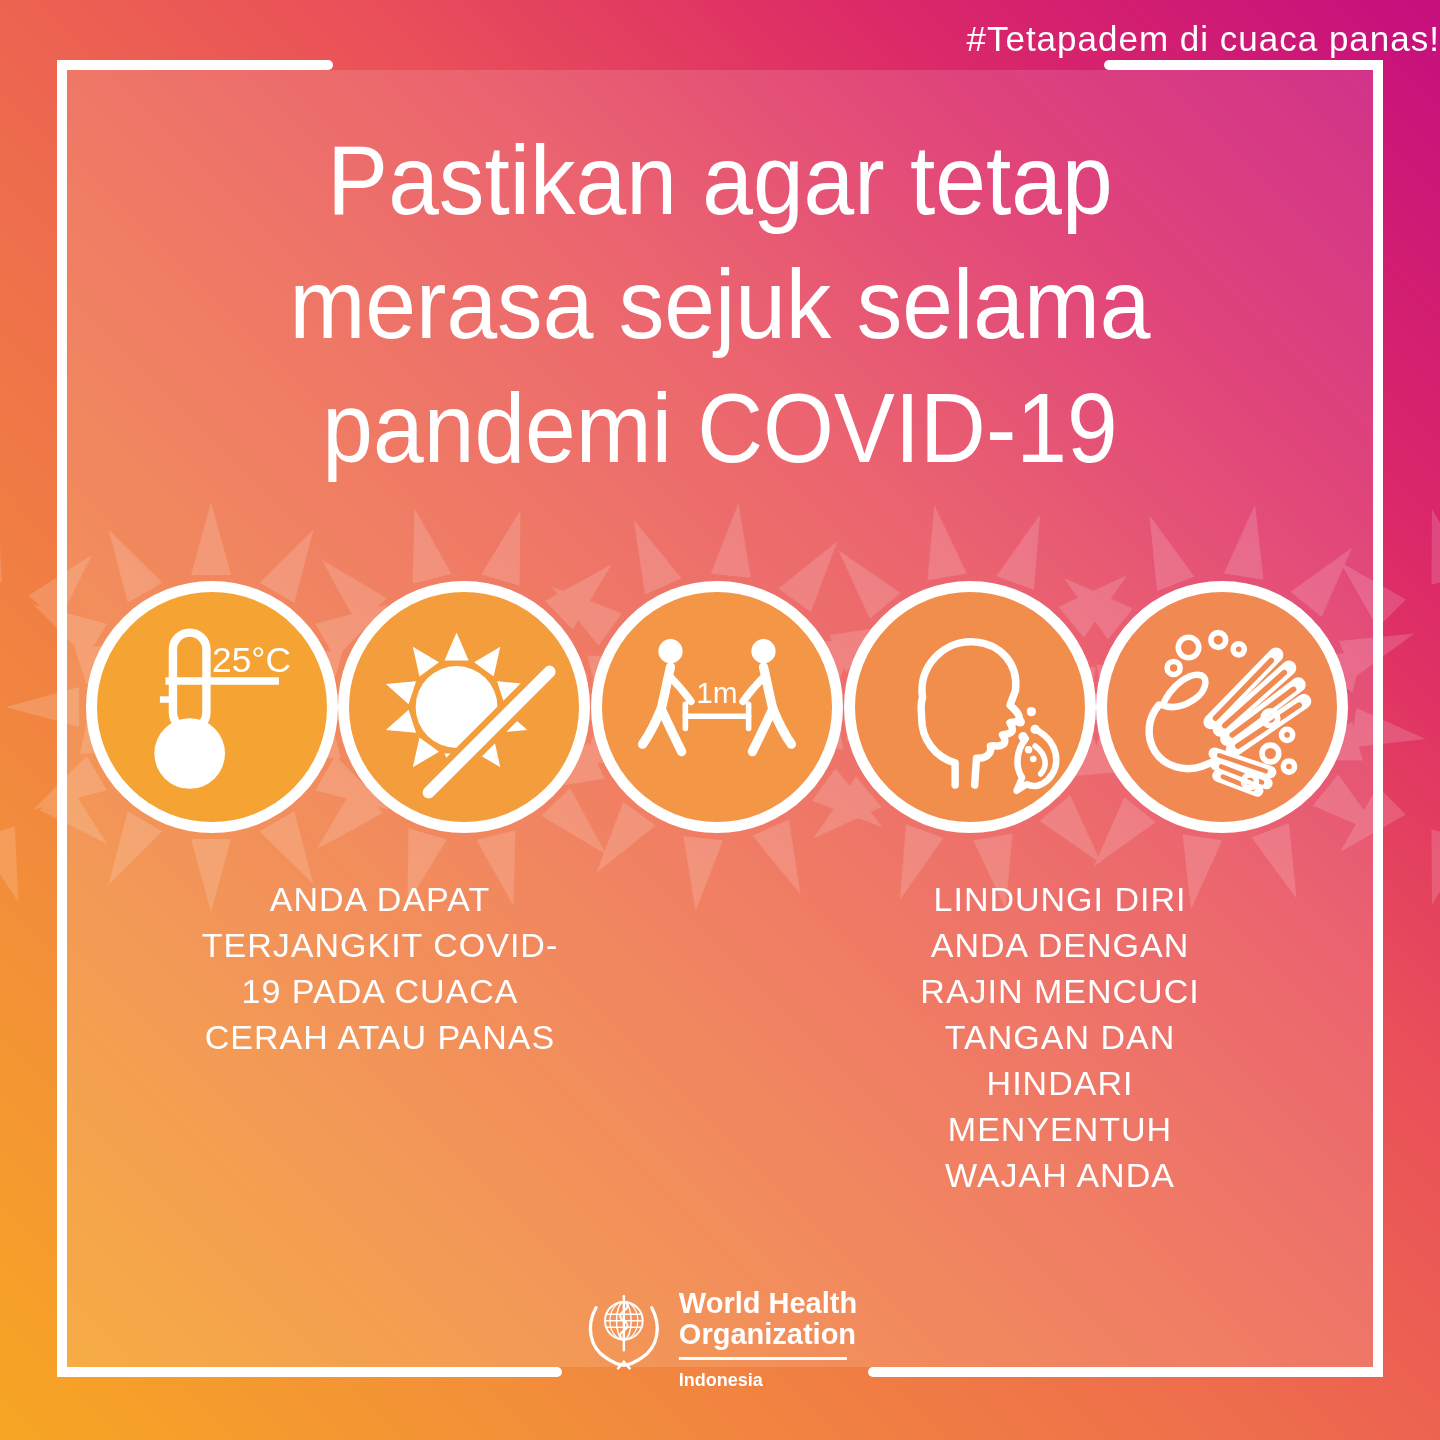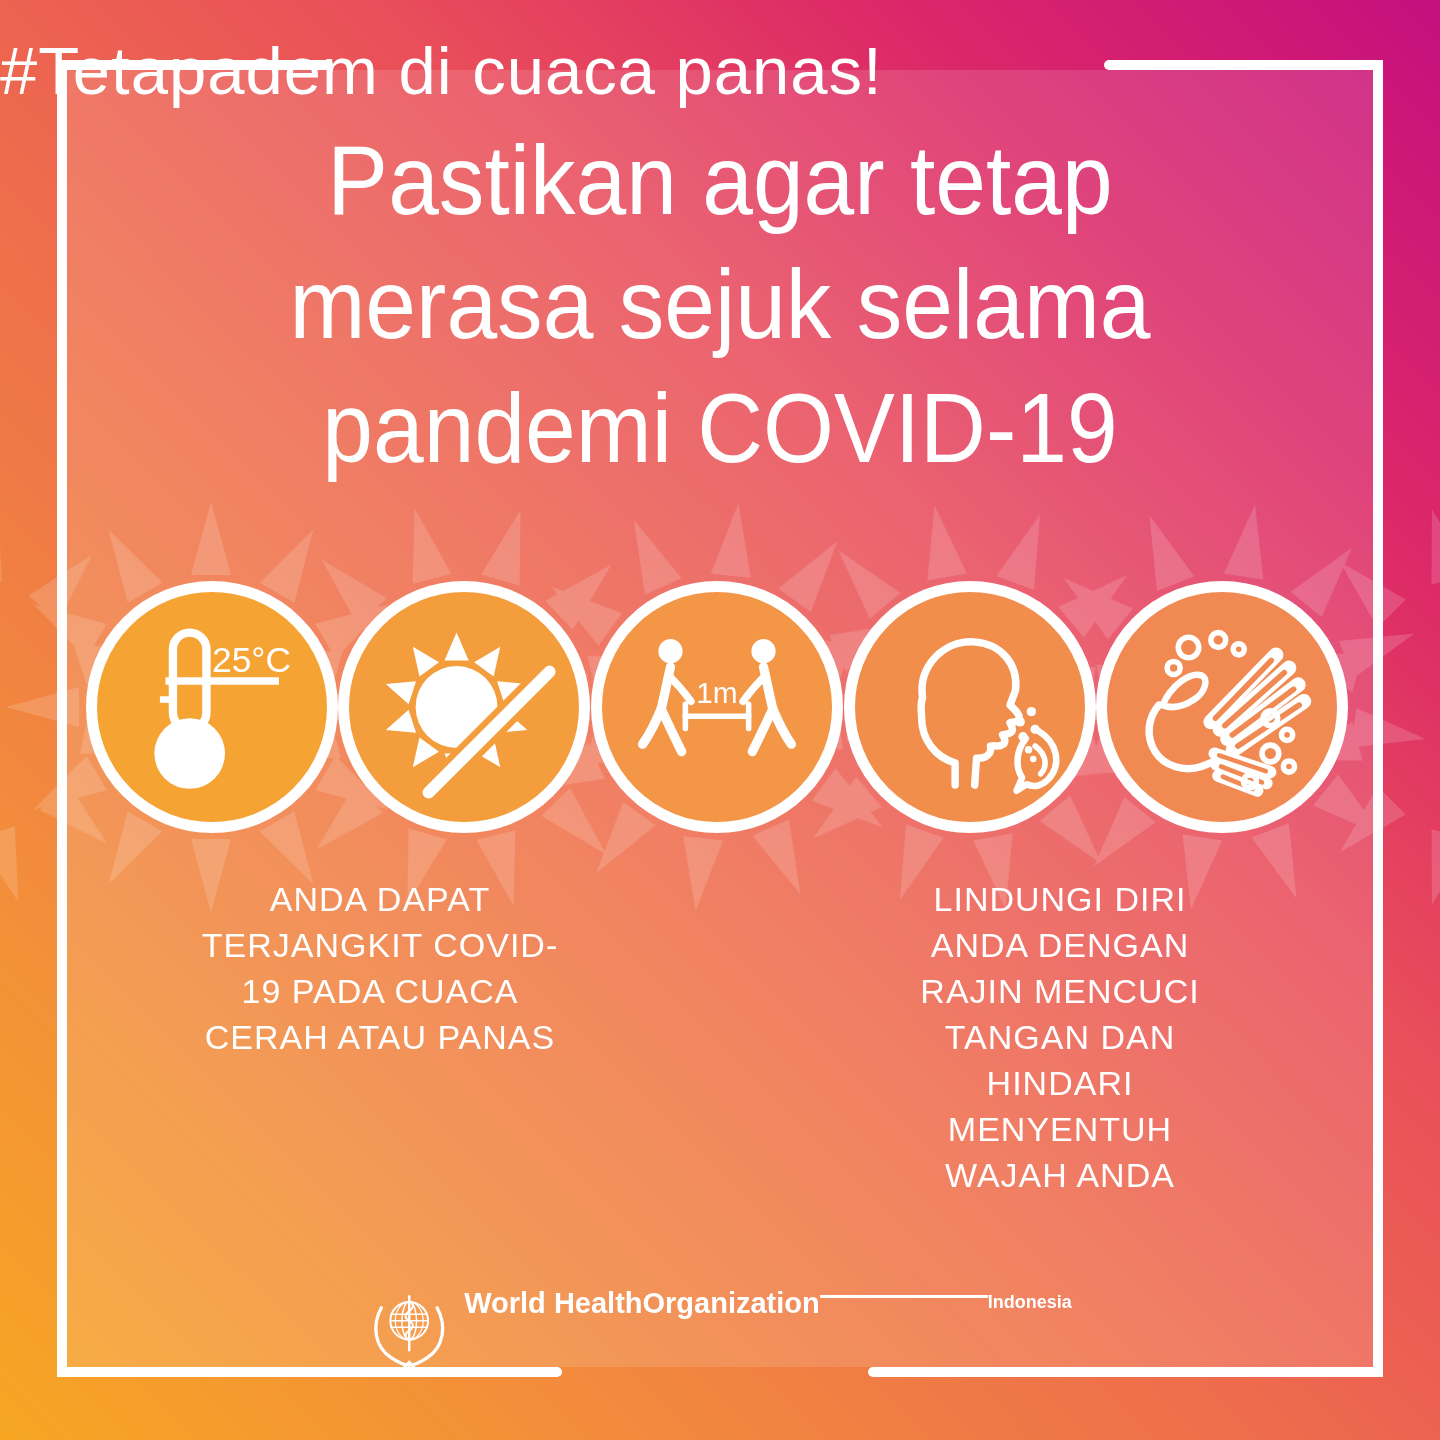--- a/index.html
+++ b/index.html
@@ -15,41 +15,41 @@
   .bursts{position:absolute;left:0;top:0;pointer-events:none;}
   
   .frame-v{position:absolute;top:60px;width:10px;height:1317px;background:#fff;}
   .frame-left{left:57px;} .frame-right{left:1373px;}
   .dash{position:absolute;height:10px;background:#fff;}
   .dash-top-left{left:57px;top:60px;width:276px;border-radius:0 5px 5px 0;}
   .dash-top-right{left:1104px;top:60px;width:279px;border-radius:5px 0 0 5px;}
   .dash-bottom-left{left:57px;top:1367px;width:505px;border-radius:0 5px 5px 0;}
   .dash-bottom-right{left:868px;top:1367px;width:515px;border-radius:5px 0 0 5px;}
 
-  .hashtag{position:absolute;top:38px;left:0;right:0;text-align:left;
-    font-size:67px;font-weight:400;letter-spacing:1px;line-height:66px;}
+  .hashtag{position:absolute;top:6px;left:0;right:0;text-align:right;
+    font-size:35px;font-weight:400;letter-spacing:1px;line-height:66px;}
   .title{position:absolute;top:118px;left:0;right:0;text-align:center;
     font-size:98px;font-weight:300;line-height:124px;white-space:pre-line;
     transform:scaleX(.93);}
 
   .icon-row{position:absolute;left:57px;top:581px;width:1326px;
     display:flex;justify-content:space-between;padding:0;box-sizing:border-box;text-align:right;}
   .icon-row .pad{width:28px;flex:none;}
   .icon-circle{width:230px;height:230px;border:11px solid #fff;border-radius:50%;
     flex:none;display:flex;align-items:center;justify-content:center;}
   .icon-circle svg{width:186px;height:186px;display:block;}
 
   .tips-row{position:absolute;left:40px;top:876px;width:1360px;display:flex;}
   .tip{flex:1;text-align:center;font-size:34px;font-weight:300;letter-spacing:1px;
     line-height:46px;white-space:pre-line;padding:0 8px;}
 
   .who{position:absolute;left:50%;top:1288px;transform:translateX(-50%);
     display:flex;align-items:flex-start;}
   .who-emblem{width:82px;height:82px;margin-right:14px;flex:none;}
-  .who-text{display:flex;flex-direction:row;}
+  .who-text{display:flex;flex-direction:column;}
   .who-name{font-size:29px;font-weight:700;line-height:31px;letter-spacing:0;}
   .who-rule{height:3px;background:#fff;margin:7px 0 6px 0;width:168px;}
   .who-country{font-size:18px;font-weight:700;line-height:28px;}
 
   svg text{font-family:"Liberation Sans","DejaVu Sans",sans-serif;fill:#fff;}
 </style>
 </head>
 <body>
 
 <div class="poster">

